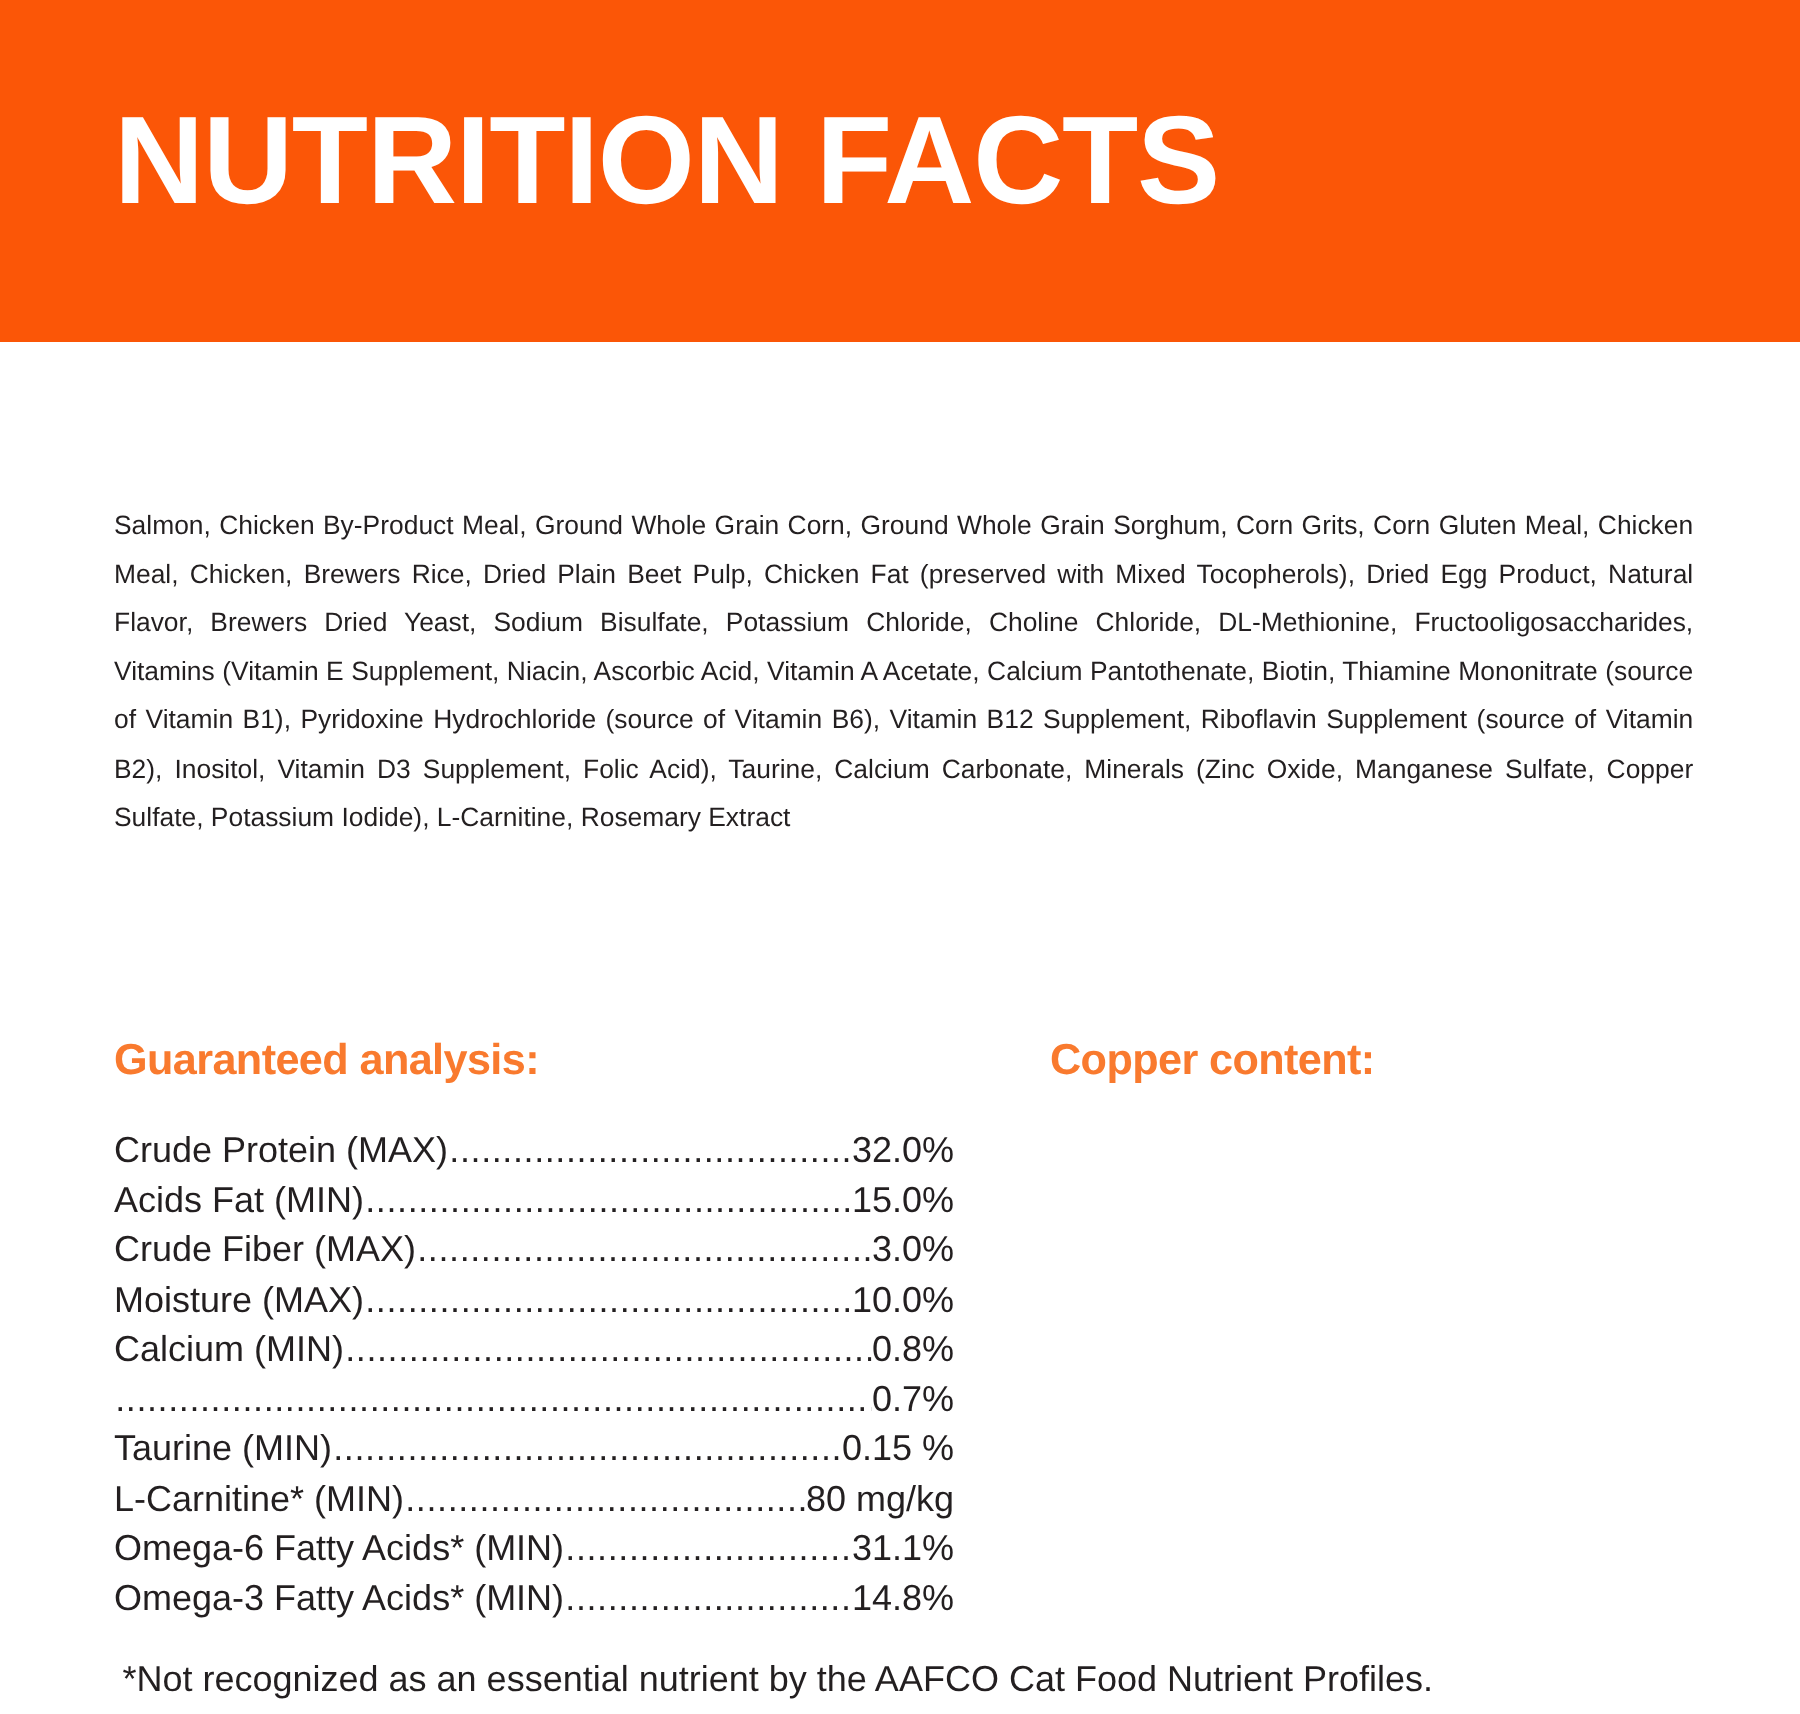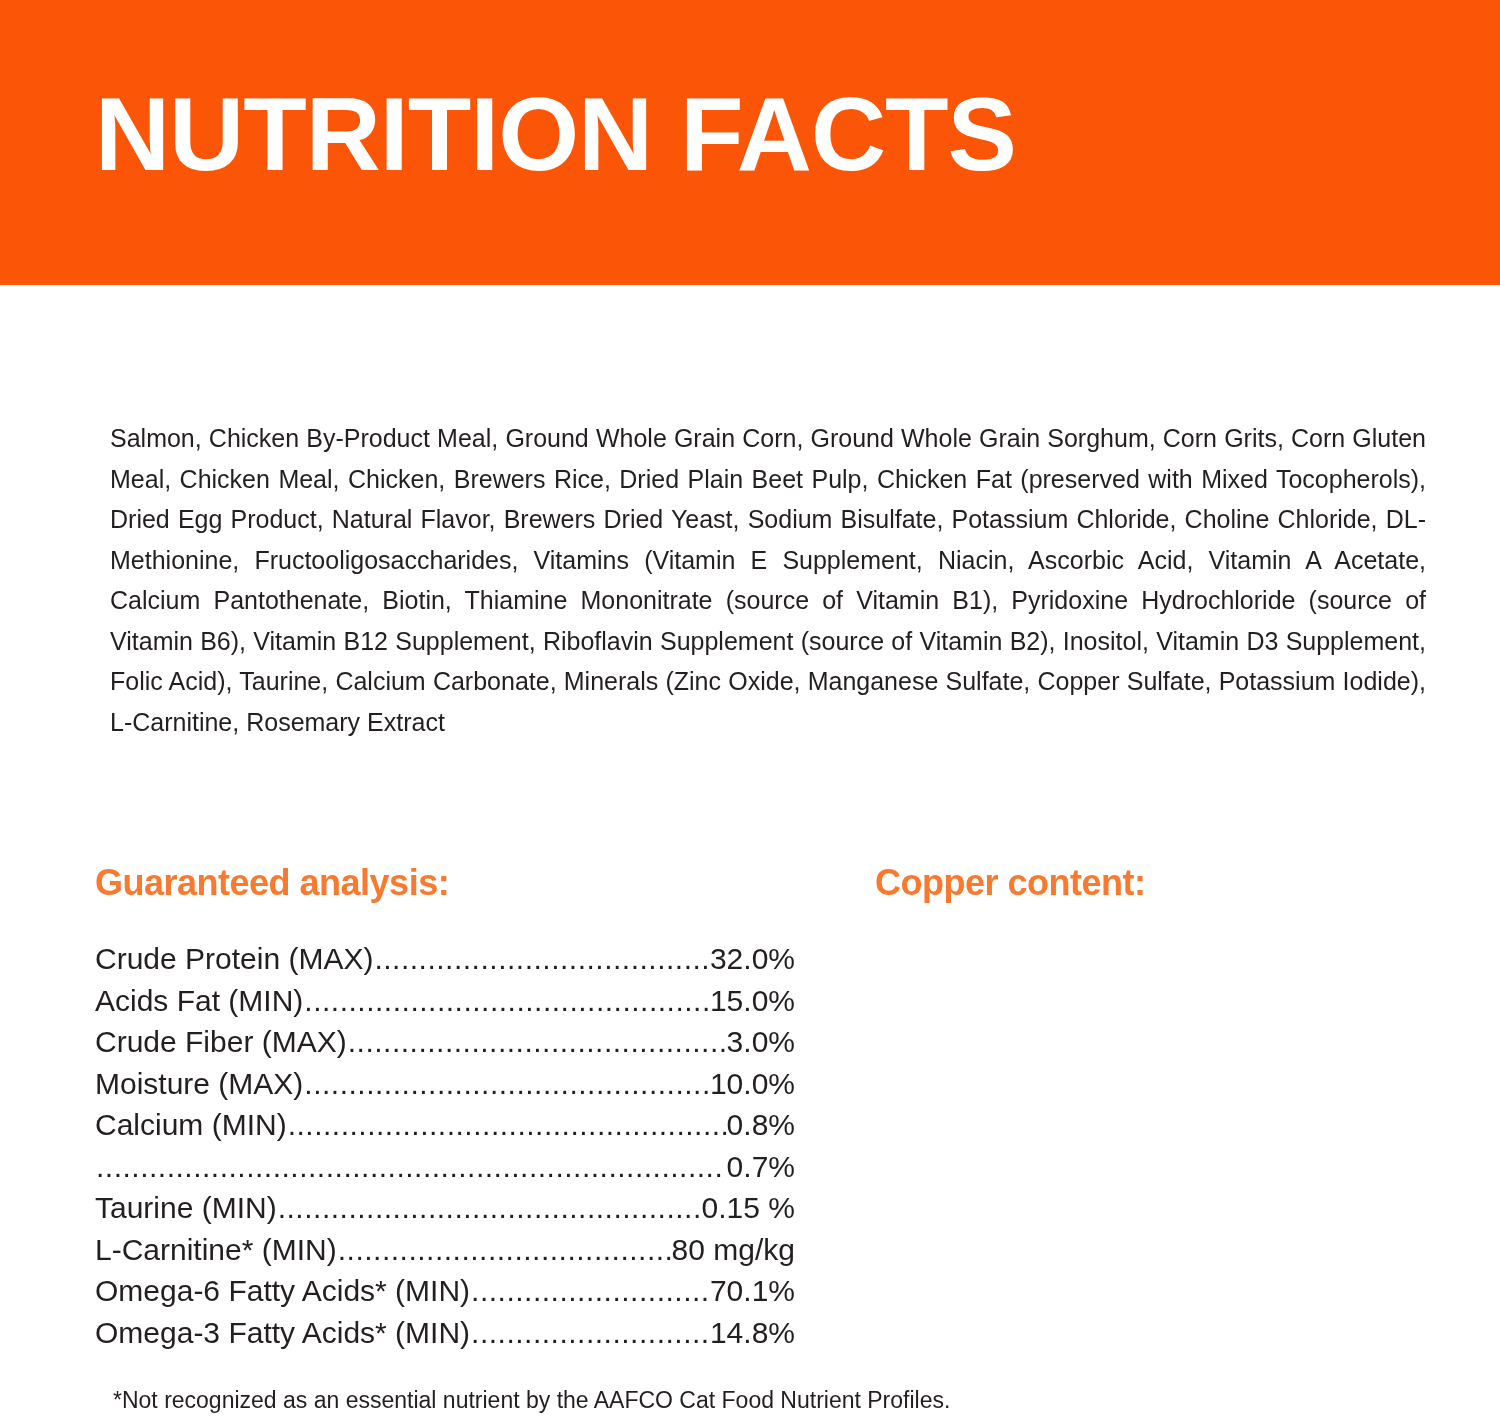--- a/index.html
+++ b/index.html
@@ -44,24 +44,24 @@
   }
   #ingredients-heading {
     position: absolute;
     left: 95px;
     top: 345px;
     font-size: 41px;
     line-height: 48px;
   }
   #ingredients-body {
     position: absolute;
-    left: 110px;
+    left: 95px;
     top: 418px;
     width: 1316px;
-    font-size: 25px;
+    font-size: 22px;
     line-height: 40.5px;
     text-align: justify;
     text-justify: inter-word;
     color: #231f20;
   }
   #ga-heading {
     position: absolute;
     left: 95px;
     top: 862px;
     font-size: 36px;
@@ -107,23 +107,23 @@
     top: 938px;
     width: 520px;
   }
   .calorie-row {
     font-size: 30px;
     line-height: 41.5px;
     color: #231f20;
   }
   .footnote {
     position: absolute;
-    left: 113px;
+    left: 102px;
     top: 1385px;
-    font-size: 23px;
+    font-size: 30px;
     line-height: 30px;
     color: #231f20;
   }
 </style>
 </head>
 <body>
 
 <div class="page">
 
   <div class="header-band">
@@ -169,21 +169,21 @@
         <span class="ga-value">0.15 %</span>
       </div>
       <div class="ga-row">
         <span class="ga-label">L-Carnitine* (MIN)</span>
         <span class="ga-dots">........................................................................................................................</span>
         <span class="ga-value">80 mg/kg</span>
       </div>
       <div class="ga-row">
         <span class="ga-label">Omega-6 Fatty Acids* (MIN)</span>
         <span class="ga-dots">........................................................................................................................</span>
-        <span class="ga-value">70.1%</span>
+        <span class="ga-value">31.1%</span>
       </div>
       <div class="ga-row">
         <span class="ga-label">Omega-3 Fatty Acids* (MIN)</span>
         <span class="ga-dots">........................................................................................................................</span>
         <span class="ga-value">14.8%</span>
       </div>
     </div>
 
   <div class="section-heading" id="calorie-heading">Copper content:</div>
 

